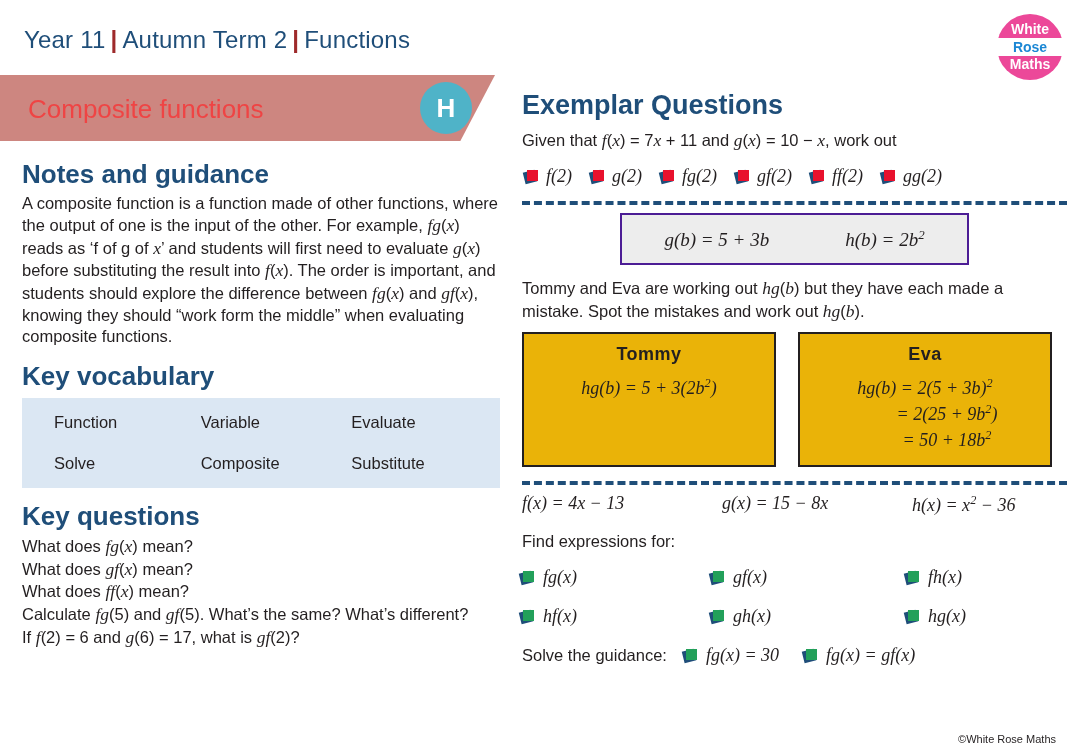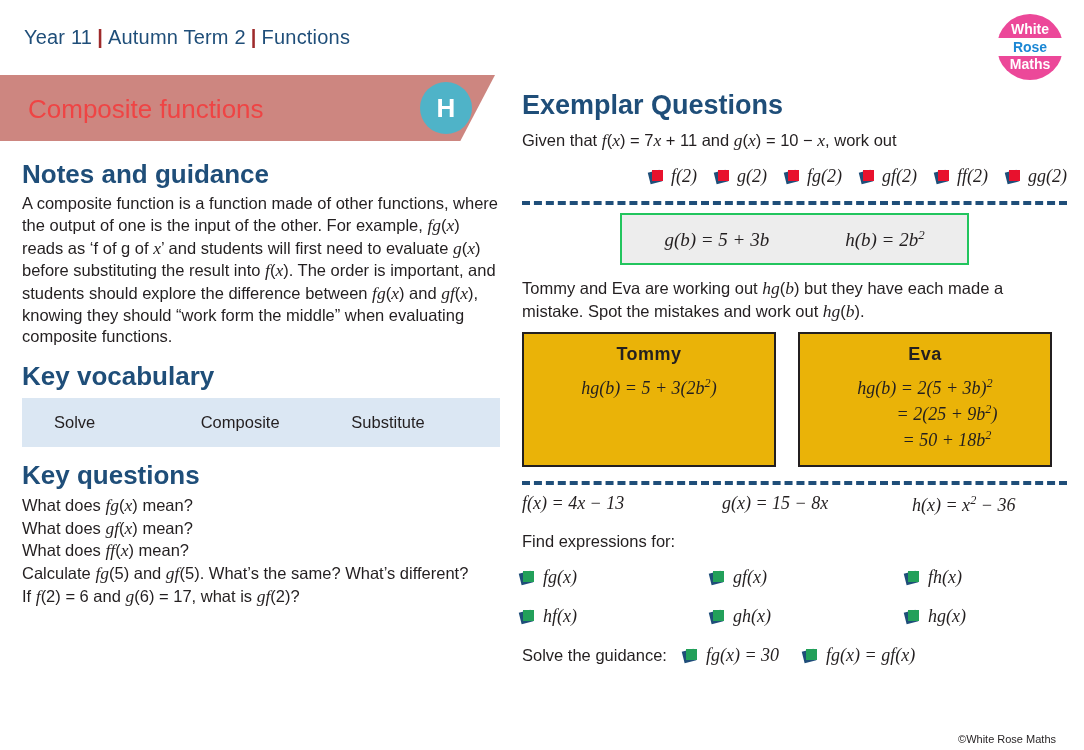--- a/index.html
+++ b/index.html
@@ -7,21 +7,21 @@
     width:1084px;height:750px;
     background:#ffffff;
     font-family:"Liberation Sans", sans-serif;
     color:#231f20;
     overflow:hidden;
     position:relative;
   }
   .page{position:relative;width:1084px;height:750px;}
 
   
-  .topbar{position:absolute;left:24px;top:26px;font-size:20px;color:#1f4e79;letter-spacing:.2px;white-space:nowrap;}
+  .topbar{position:absolute;left:24px;top:26px;font-size:24px;color:#1f4e79;letter-spacing:.2px;white-space:nowrap;}
   .topbar .sep{color:#9e2a2b;font-weight:600;margin:0 5px;}
   .topbar span{vertical-align:baseline;}
 
   
   .logo{position:absolute;left:997px;top:14px;width:66px;height:66px;border-radius:50%;
         background:#ec4899;display:flex;flex-direction:column;align-items:center;justify-content:center;}
   .logo .l1,.logo .l3{color:#ffffff;font-weight:bold;font-size:14px;line-height:15px;}
   .logo .band{background:#ffffff;width:100%;text-align:center;margin:1px 0;}
   .logo .l2{color:#1b87d4;font-weight:bold;font-size:14px;line-height:16px;}
 
@@ -46,34 +46,34 @@
   .vocab-cell.c2{width:152px;}
   .vocab-cell.c3{width:150px;}
 
   .kq{font-size:16.5px;line-height:1.30;}
 
   
   .right{position:absolute;left:522px;top:90px;width:545px;}
   .rq-title{font-size:27px;font-weight:bold;color:#1f4e79;margin:0 0 8px 0;}
   .given{font-size:16.5px;line-height:1.3;margin-bottom:14px;}
 
-  .bullets-row{display:flex;align-items:center;margin:0 0 14px 4px;justify-content:flex-end;}
+  .bullets-row{display:flex;align-items:center;margin:0 0 14px 4px;}
   .bl-item{display:flex;align-items:center;white-space:nowrap;}
   .bl-item + .bl-item{margin-left:20px;}
   .bl-item .txt{font-family:"Liberation Serif", serif;font-style:italic;font-size:18px;margin-left:7px;}
 
   .sq{position:relative;width:13px;height:13px;flex:0 0 13px;}
   .sq .back{position:absolute;left:-2px;top:1px;width:12px;height:12px;background:#1f4e79;transform:rotate(-14deg);}
   .sq .front{position:absolute;left:1px;top:0;width:11px;height:11px;}
   .sq.red .front{background:#e8112d;}
   .sq.green .front{background:#22a05a;}
 
   .dashed{border-top:4px dashed #1f4e79;height:0;margin:6px 0 8px 0;}
 
-  .defbox{border:2px solid #22c55e;background:#ededed;margin:0 98px 12px 98px;padding:12px 0;text-align:center;}
+  .defbox{border:2px solid #4c1d95;background:#ededed;margin:0 98px 12px 98px;padding:12px 0;text-align:center;}
   .defbox .eq{font-family:"Liberation Serif", serif;font-style:italic;font-size:19px;display:inline-block;}
   .defbox .eq + .eq{margin-left:76px;}
 
   .tommy-eva-text{font-size:16.5px;line-height:1.3;margin-bottom:10px;}
 
   .pair{display:flex;gap:22px;}
   .card{background:#eab308;border:2.5px solid #231f20;padding:10px 12px 12px 12px;box-sizing:border-box;}
   .card.tommy{width:254px;}
   .card.eva{width:254px;}
   .card .name{text-align:center;font-weight:bold;font-size:18px;margin-bottom:10px;letter-spacing:.5px;}
@@ -130,20 +130,25 @@
   <div class="left">
 
     <h2 class="sect">Notes and guidance</h2>
     <div class="body-txt">
       A composite function is a function made of other functions, where the output of one is the input of the other. For example, <span class="mi">fg</span>(<span class="mi">x</span>) reads as ‘f of g of <span class="mi">x</span>’ and students will first need to evaluate <span class="mi">g</span>(<span class="mi">x</span>) before substituting the result into <span class="mi">f</span>(<span class="mi">x</span>). The order is important, and students should explore the difference between <span class="mi">fg</span>(<span class="mi">x</span>) and <span class="mi">gf</span>(<span class="mi">x</span>), knowing they should “work form the middle” when evaluating composite functions.
     </div>
 
     <h2 class="sect" style="margin-top:14px;">Key vocabulary</h2>
     <div class="vocab">
       <div class="vocab-row">
+        <div class="vocab-cell c1">Function</div>
+        <div class="vocab-cell c2">Variable</div>
+        <div class="vocab-cell c3">Evaluate</div>
+      </div>
+      <div class="vocab-row">
         <div class="vocab-cell c1">Solve</div>
         <div class="vocab-cell c2">Composite</div>
         <div class="vocab-cell c3">Substitute</div>
       </div>
     </div>
 
     <h2 class="sect" style="margin-top:14px;">Key questions</h2>
     <div class="kq">
       <div>What does <span class="mi">fg</span>(<span class="mi">x</span>) mean?</div>
       <div>What does <span class="mi">gf</span>(<span class="mi">x</span>) mean?</div>

